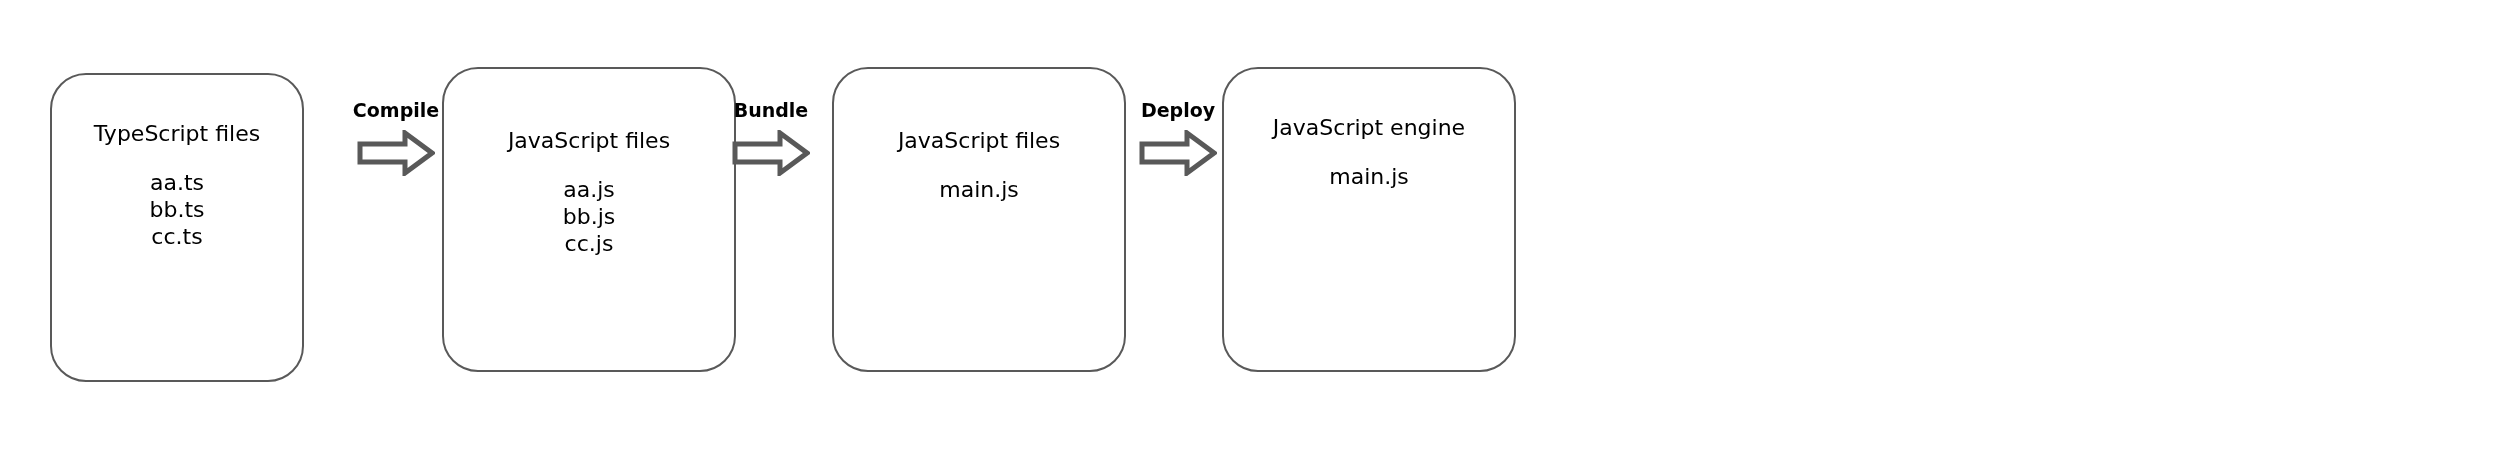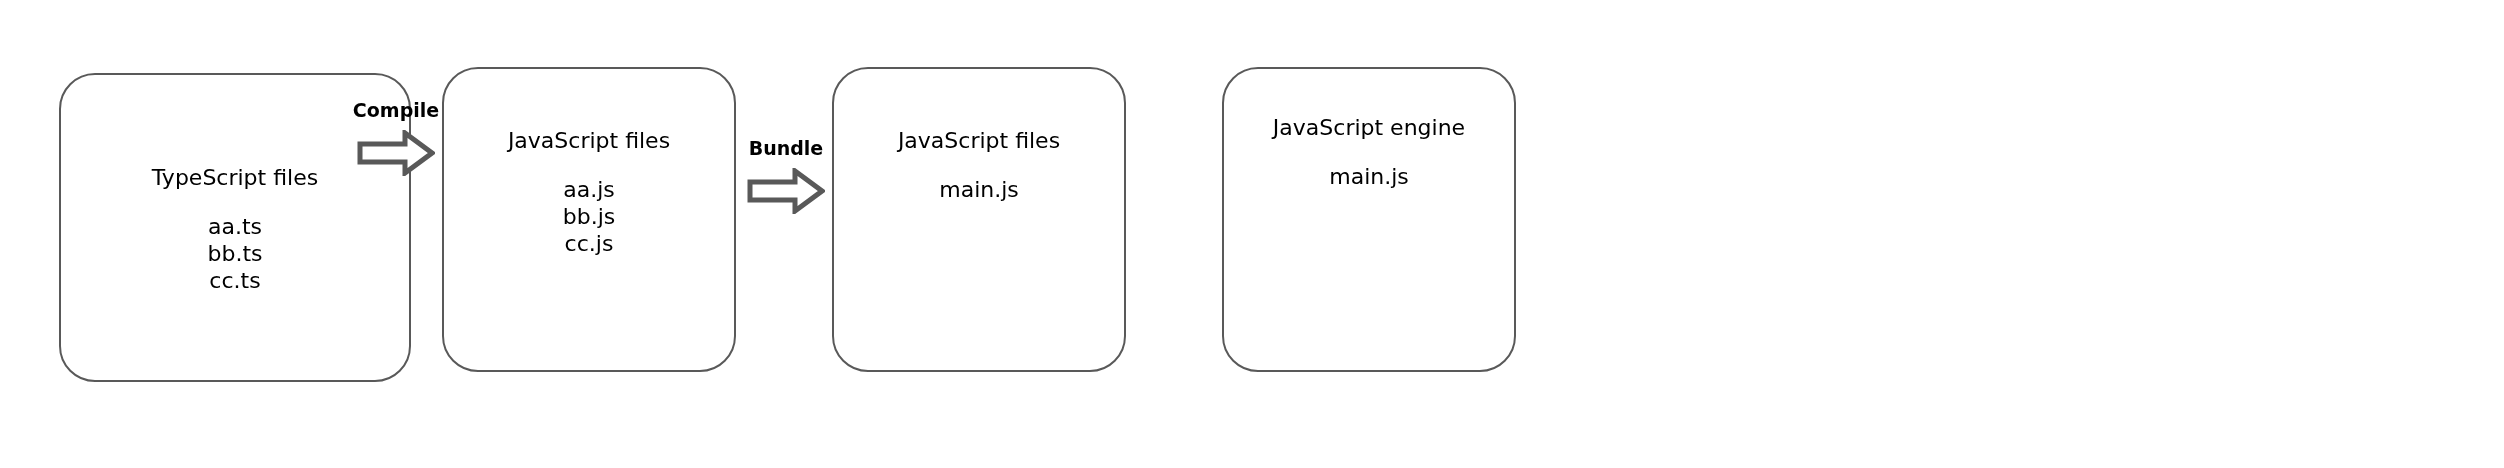--- a/index.html
+++ b/index.html
@@ -82,21 +82,21 @@
     stroke: #595959;
     stroke-width: 5;
     stroke-linejoin: miter;
   }
 </style>
 </head>
 <body>
 
 <div id="diagram">
 
-  <div class="node" style="left:50px; top:73px; width:352px; height:309px; padding-top:90px;margin-left:9px;">
+  <div class="node" style="left:50px; top:73px; width:254px; height:309px; padding-top:46px;">
     <div class="node-title">TypeScript files</div>
     <div class="node-items">
       <div class="node-item">aa.ts</div>
       <div class="node-item">bb.ts</div>
       <div class="node-item">cc.ts</div>
     </div>
   </div>
 
   <div class="connector" style="left:352px; top:99px; width:88px;justify-content:flex-end;">
     <div class="connector-label">Compile</div>
@@ -107,34 +107,40 @@
 
   <div class="node" style="left:442px; top:67px; width:294px; height:305px; padding-top:59px;">
     <div class="node-title">JavaScript files</div>
     <div class="node-items">
       <div class="node-item">aa.js</div>
       <div class="node-item">bb.js</div>
       <div class="node-item">cc.js</div>
     </div>
   </div>
 
-  <div class="connector" style="left:744px; top:99px; width:84px;margin-top:38px;">
+  <div class="connector" style="left:729px; top:99px; width:84px;">
     <div class="connector-label">Bundle</div>
     <svg class="block-arrow" width="78" height="46" viewBox="0 0 78 46" aria-hidden="true">
       <path d="M3 14 L48 14 L48 3 L75 23 L48 43 L48 32 L3 32 Z"></path>
     </svg>
   </div>
 
   <div class="node" style="left:832px; top:67px; width:294px; height:305px; padding-top:59px;">
     <div class="node-title">JavaScript files</div>
     <div class="node-items">
       <div class="node-item">main.js</div>
     </div>
   </div>
 
+  <div class="connector" style="left:1136px; top:99px; width:84px;">
+    <div class="connector-label">Deploy</div>
+    <svg class="block-arrow" width="78" height="46" viewBox="0 0 78 46" aria-hidden="true">
+      <path d="M3 14 L48 14 L48 3 L75 23 L48 43 L48 32 L3 32 Z"></path>
+    </svg>
+  </div>
 
   <div class="node" style="left:1222px; top:67px; width:294px; height:305px; padding-top:46px;">
     <div class="node-title">JavaScript engine</div>
     <div class="node-items">
       <div class="node-item">main.js</div>
     </div>
   </div>
 
 </div>
 

